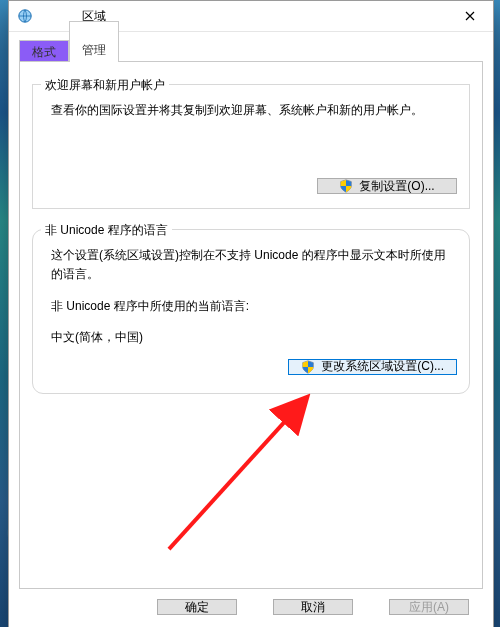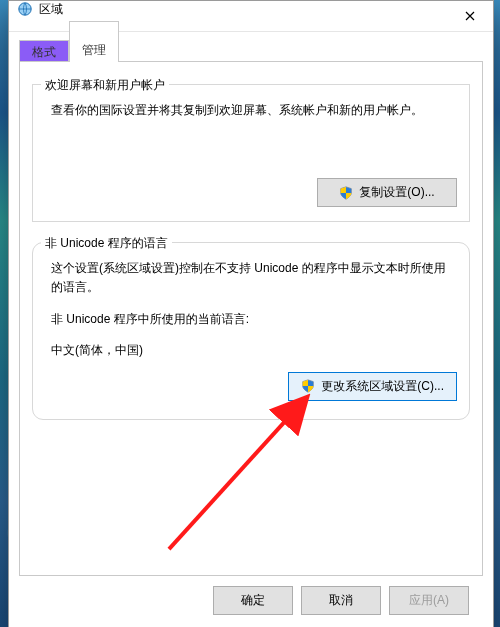--- a/index.html
+++ b/index.html
@@ -31,24 +31,25 @@
     background: #ffffff;
     border: 1px solid #9a9a9a;
     box-shadow: 0 10px 24px rgba(0,0,0,.35);
     display: flex;
     flex-direction: column;
   }
 
   .titlebar {
     height: 30px;
     display: flex;
-    align-items: flex-start;
+    align-items: center;
     padding: 0 0 0 8px;
     background: #fff;
     border-bottom: 1px solid #e6e6e6;
+    gap: 43px;
   }
   .titlebar .globe {
     width: 16px; height: 16px;
     margin-right: 6px;
   }
   .titlebar .title {
     flex: 1;
     color: #000;
   }
   .closebtn {
@@ -126,21 +127,21 @@
   .btn-row {
     display: flex;
     justify-content: flex-end;
     margin-top: 6px;
   }
 
   .winbtn {
     display: inline-flex;
     align-items: center;
     justify-content: center;
-    height: 29px;
+    height: 16px;
     min-width: 140px;
     padding: 0 12px;
     border: 1px solid #adadad;
     background: #e1e1e1;
     font-size: 12px;
     color: #000;
     cursor: pointer;
     gap: 6px;
   }
   .winbtn.focused {
@@ -159,21 +160,21 @@
     display: inline-block;
     width: 14px; height: 14px;
   }
 
   .dlg-buttons {
     display: flex;
     justify-content: flex-end;
     gap: 8px;
     padding: 10px 14px 0 14px;
   }
-  .dlg-buttons .winbtn { min-width: 80px; }
+  .dlg-buttons .winbtn { min-width: 80px; margin-left: 28px; }
 
   
   .arrow-overlay {
     position: absolute;
     left: 0; top: 0; width: 100%; height: 100%;
     pointer-events: none;
   }
 </style>
 </head>
 <body>

